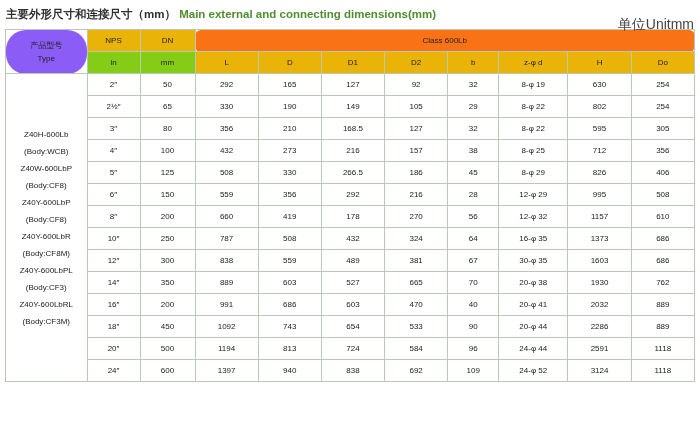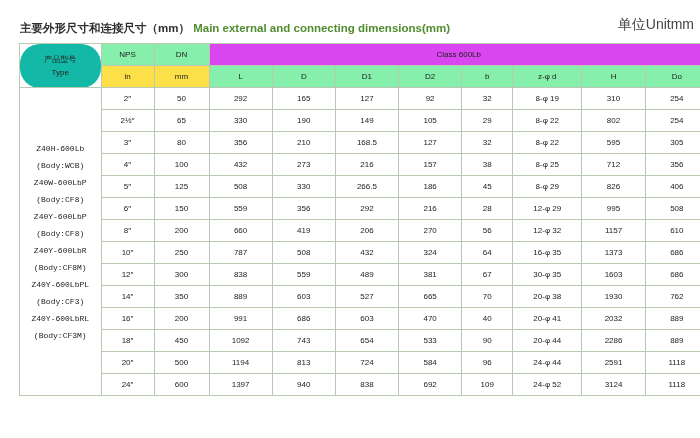--- a/index.html
+++ b/index.html
@@ -11,21 +11,21 @@
     height: 438px;
     background: #ffffff;
     font-family: "Liberation Sans", sans-serif;
     overflow: hidden;
   }
   .page {
     position: relative;
     width: 700px;
     height: 338px;
     box-sizing: border-box;
-    padding: 14px;
+    padding: 0;
   }
   .title-row {
     padding: 7px 0 4px 6px;
     white-space: nowrap;
     font-size: 11.5px;
     font-weight: bold;
     letter-spacing: 0px;
   }
   .title-cn {
     color: #2f2f2f;
@@ -51,54 +51,54 @@
     border: 1px solid #b9c9b3;
     font-size: 8px;
     color: #222222;
     text-align: center;
     vertical-align: middle;
     font-weight: normal;
     padding: 0;
     height: 21px;
   }
   .hdr {
-    background: #86efac;
+    background: #eab308;
     font-weight: bold;
     color: #1d4a1d;
   }
   .hdr-type {
-    background: #14b8a6;
+    background: #8b5cf6;
     font-weight: bold;
     color: #1c4a1c;
     font-size: 8.5px;
     line-height: 13px;
     border-radius: 20px;
   }
   .hdr-unit {
-    background: #fde047;
+    background: #84cc16;
     font-weight: bold;
     color: #1d4a1d;
     font-size: 8px;
     margin-top: 40px;
   }
   .hdr-class {
-    background: #d946ef;
+    background: #f97316;
     font-weight: bold;
     color: #1d4a1d;
+    border-radius: 6px;
   }
   .model-cell {
     background: #ffffff;
     font-size: 8px;
     line-height: 17px;
     color: #222222;
     padding: 2px 0;
   }
   .model-cell div {
     white-space: nowrap;
-    font-family: Liberation Mono, monospace;
   }
   col.c-type { width: 80px; }
   col.c-nps  { width: 52px; }
   col.c-dn   { width: 54px; }
   col.c-l    { width: 62px; }
   col.c-d    { width: 62px; }
   col.c-d1   { width: 62px; }
   col.c-d2   { width: 62px; }
   col.c-b    { width: 50px; }
   col.c-zd   { width: 68px; }
@@ -171,21 +171,21 @@
           <div>(Body:CF3M)</div>
         </td>
         <td>2″</td>
         <td>50</td>
         <td>292</td>
         <td>165</td>
         <td>127</td>
         <td>92</td>
         <td>32</td>
         <td>8-φ 19</td>
-        <td>310</td>
+        <td>630</td>
         <td>254</td>
       </tr>
       <tr>
         <td>2½″</td>
         <td>65</td>
         <td>330</td>
         <td>190</td>
         <td>149</td>
         <td>105</td>
         <td>29</td>
@@ -239,21 +239,21 @@
         <td>28</td>
         <td>12-φ 29</td>
         <td>995</td>
         <td>508</td>
       </tr>
       <tr>
         <td>8″</td>
         <td>200</td>
         <td>660</td>
         <td>419</td>
-        <td>206</td>
+        <td>178</td>
         <td>270</td>
         <td>56</td>
         <td>12-φ 32</td>
         <td>1157</td>
         <td>610</td>
       </tr>
       <tr>
         <td>10″</td>
         <td>250</td>
         <td>787</td>

